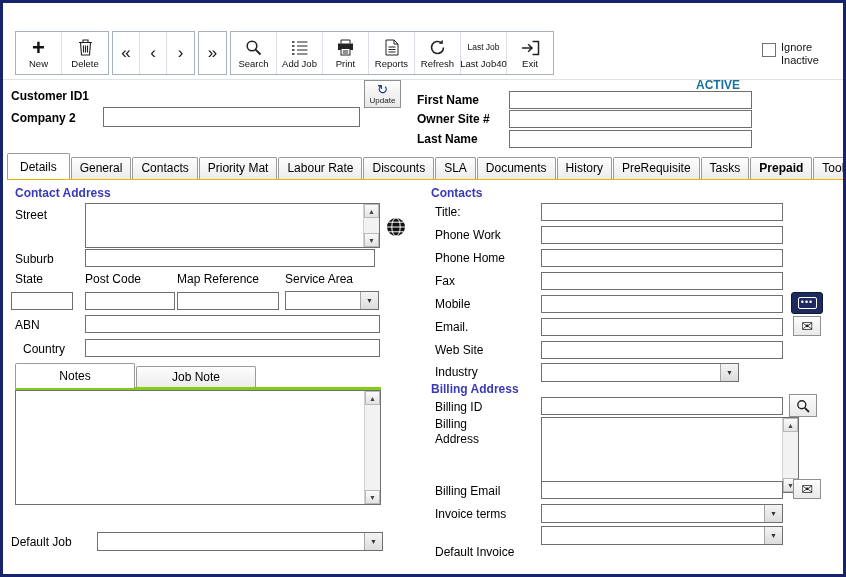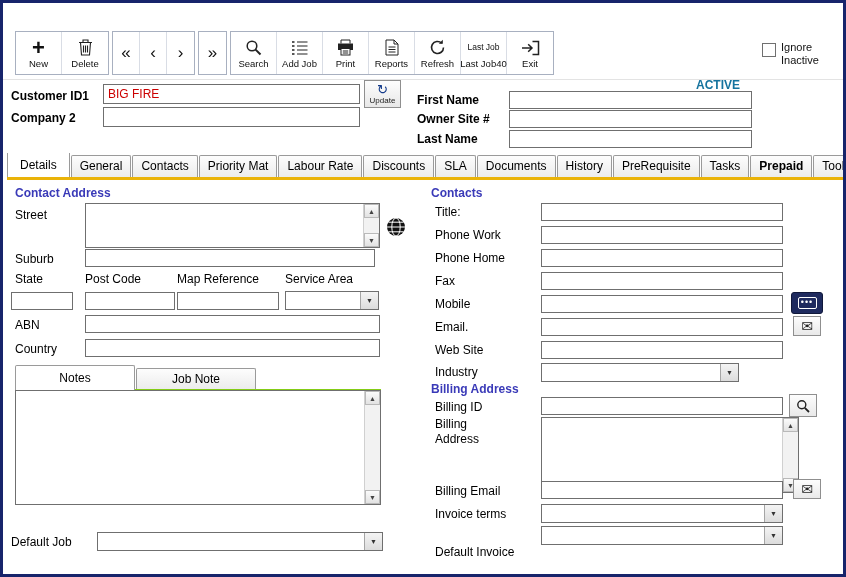--- a/index.html
+++ b/index.html
@@ -32,21 +32,21 @@
   .lbl{position:absolute;font-size:12px;color:#000;white-space:nowrap;}
   .blbl{font-weight:bold;}
   .tinput{position:absolute;box-sizing:border-box;border:1px solid #6f6f6f;background:#fff;font-family:"Liberation Sans",sans-serif;font-size:12px;padding:1px 4px;height:18px;outline:none;}
   .redtext{color:#cc0000;}
   .status{position:absolute;font-size:12px;font-weight:bold;color:#15739e;}
   .updbtn{position:absolute;box-sizing:border-box;border:1px solid #8f8f8f;background:linear-gradient(#fdfdfd,#e8e8e8);display:flex;flex-direction:column;align-items:center;justify-content:center;cursor:default;}
   .updbtn .uicon{font-size:13px;line-height:13px;color:#133a8a;}
   .updbtn .ulabel{font-size:8px;line-height:9px;color:#222;}
 
   
-  .tabstrip{position:absolute;left:4px;top:150px;width:840px;height:27px;border-bottom:3px solid #eab308;display:flex;align-items:flex-end;overflow:hidden;box-sizing:border-box;}
+  .tabstrip{position:absolute;left:4px;top:150px;width:840px;height:27px;border-bottom:1px solid #eab308;display:flex;align-items:flex-end;overflow:hidden;box-sizing:border-box;}
   .tab{height:21px;line-height:21px;border:1px solid #9a9a9a;border-bottom:none;background:linear-gradient(#fdfdfd,#ececec);margin-right:1px;border-radius:2px 2px 0 0;padding:0 8px;font-size:12px;color:#000;white-space:nowrap;cursor:default;flex:none;}
   .tab.active{height:26px;line-height:26px;background:#fff;margin-bottom:-1px;padding:0 12px;}
   .tab.boldtab{font-weight:bold;}
 
   
   .sechdr{position:absolute;font-size:12px;font-weight:bold;color:#3a3ab8;white-space:nowrap;}
 
   
   .tarea{position:absolute;box-sizing:border-box;border:1px solid #6f6f6f;background:#fff;display:flex;}
   .ta-body{flex:1;}
@@ -58,21 +58,21 @@
   .dd-value{flex:1;font-size:12px;padding:1px 4px;}
   .dd-btn{width:17px;background:linear-gradient(#f4f4f4,#dcdcdc);border-left:1px solid #a5a5a5;display:flex;align-items:center;justify-content:center;font-size:7px;color:#333;flex:none;}
 
   
   .sqbtn{position:absolute;box-sizing:border-box;border:1px solid #8f8f8f;background:linear-gradient(#fdfdfd,#e9e9e9);display:flex;align-items:center;justify-content:center;cursor:default;}
   .smsbtn{position:absolute;box-sizing:border-box;background:#1e2a5e;border:1px solid #10183a;border-radius:3px;display:flex;align-items:center;justify-content:center;cursor:default;}
   .sms-bubble{width:17px;height:10px;border:1px solid #fff;border-radius:2px;color:#fff;font-size:9px;line-height:8px;text-align:center;letter-spacing:1px;}
   .env{font-size:14px;color:#222;line-height:14px;}
 
   
-  .ntabstrip{position:absolute;display:flex;align-items:flex-end;height:25px;border-bottom:1px solid #84cc16;box-sizing:border-box;}
+  .ntabstrip{position:absolute;display:flex;align-items:flex-end;height:25px;border-bottom:3px solid #84cc16;box-sizing:border-box;}
   .ntab{width:118px;height:20px;line-height:20px;text-align:center;border:1px solid #9a9a9a;border-bottom:none;background:linear-gradient(#fdfdfd,#ececec);margin-right:1px;border-radius:2px 2px 0 0;font-size:12px;flex:none;cursor:default;}
   .ntab.active{height:24px;line-height:24px;background:#fff;margin-bottom:-1px;}
 
   .globe{position:absolute;cursor:default;}
 </style>
 </head>
 <body>
 
 <div class="win">
 
@@ -175,21 +175,20 @@
         </div>
       </div>
     </div>
     <div class="ignore">
       <span class="cbx"></span>
       <span class="ignore-text">Ignore Inactive</span>
     </div>
   </div>
 
   <div class="lbl blbl" style="left:8px;top:86px;">Customer ID1</div>
-  <input class="tinput redtext" style="left: 100px; top: 81px; width: 257px; height: 20px;" value="BIG FIRE">
   <div class="updbtn" style="left:361px;top:77px;width:37px;height:28px;">
     <span class="uicon">↻</span>
     <span class="ulabel">Update</span>
   </div>
   <div class="lbl blbl" style="left:8px;top:108px;">Company 2</div>
   <input class="tinput" style="left: 100px; top: 104px; width: 257px; height: 20px;" value="">
 
   <div class="status" style="left:693px;top:75px;">ACTIVE</div>
   <div class="lbl blbl" style="left:414px;top:90px;">First Name</div>
   <input class="tinput" style="left: 506px; top: 88px; width: 243px;" value="">
@@ -242,21 +241,21 @@
   <input class="tinput" style="left: 8px; top: 289px; width: 62px;">
   <input class="tinput" style="left: 82px; top: 289px; width: 90px;">
   <input class="tinput" style="left: 174px; top: 289px; width: 102px;">
   <div class="dropdown" style="left:282px;top:288px;width:94px;">
     <div class="dd-value"></div>
     <div class="dd-btn">▼</div>
   </div>
 
   <div class="lbl" style="left:12px;top:315px;">ABN</div>
   <input class="tinput" style="left: 82px; top: 312px; width: 295px;">
-  <div class="lbl" style="left:12px;top:339px;">Country</div>
+  <div class="lbl" style="left:20px;top:339px;">Country</div>
   <input class="tinput" style="left: 82px; top: 336px; width: 295px;">
 
   <div class="ntabstrip" style="left:12px;top:362px;width:366px;">
     <div class="ntab active">Notes</div>
     <div class="ntab">Job Note</div>
   </div>
   <div class="tarea" style="left:12px;top:387px;width:366px;height:115px;">
     <div class="ta-body"></div>
     <div class="sbar">
       <div class="sarrow">▲</div>

